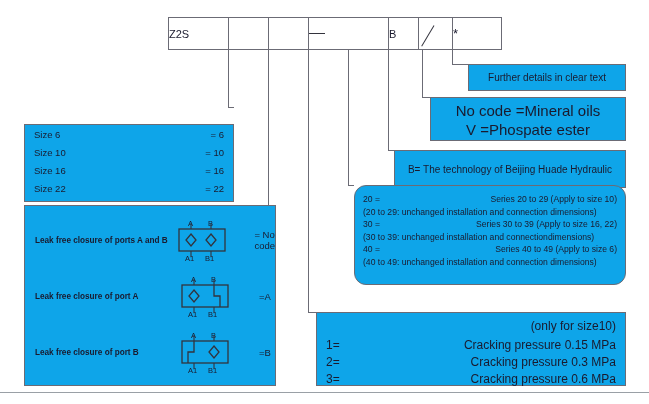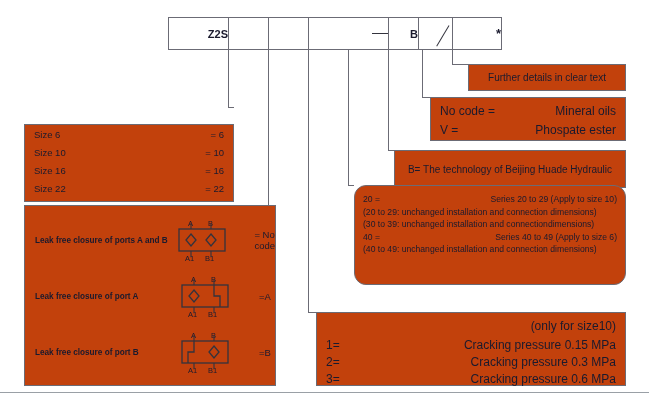--- a/index.html
+++ b/index.html
@@ -28,25 +28,24 @@
     display: flex;
     border: 1px solid #6b6b75;
     box-sizing: border-box;
     background: #fff;
   }
   .code-cell {
     border-right: 1px solid #6b6b75;
     box-sizing: border-box;
     display: flex;
     align-items: center;
-    justify-content: flex-end;
+    justify-content: flex-start;
     font-size: 11px;
     color: #1a1a2e;
     position: relative;
-    font-weight: bold;
   }
   .code-cell:last-child { border-right: none; }
   .c-w60 { width: 60px; }
   .c-w40 { width: 40px; }
   .c-w80 { width: 80px; }
   .c-w30 { width: 30px; }
   .c-w34 { width: 34px; }
   .c-w48 { width: 48px; }
 
   
@@ -85,21 +84,21 @@
     position: absolute;
     height: 1px;
     background: #6b6b75;
   }
 
   
   .box {
     position: absolute;
     border: 1px solid #6b6b75;
     box-sizing: border-box;
-    background: #c2410c;
+    background: #0ea5e9;
     font-size: 9.5px;
     color: #1a1a2e;
   }
 
   .row2 {
     display: flex;
     justify-content: space-between;
     align-items: baseline;
     padding: 0 9px;
   }
@@ -111,21 +110,21 @@
     align-items: center;
     justify-content: center;
     height: 100%;
     font-size: 10px;
   }
 
   
   #sizes-box .row2 { height: 18px; align-items: center; font-size: 9.5px; }
 
   
-  #oil-box .row2 { height: 19px; align-items: center; font-size: 12px; }
+  #oil-box .row2 { height: 19px; align-items: center; font-size: 15px; justify-content: center; }
 
   
   #series-box {
     padding: 7px 8px 6px 8px;
     line-height: 12.6px;
     font-size: 8.6px;
     border-radius: 12px;
   }
   #series-box .ser-main {
     display: flex;
@@ -339,20 +338,24 @@
   <div class="box" id="tech-box" style="left:394px; top:150px; width:232px; height:38px;">
     <div class="centered-text">B=  The technology of Beijing Huade Hydraulic</div>
   </div>
 
   <div class="box" id="series-box" style="left:354px; top:185px; width:272px; height:100px;">
     <div class="ser-main">
       <span>20 =</span>
       <span>Series 20 to 29 (Apply to size 10)</span>
     </div>
     <div class="ser-note">(20 to 29: unchanged installation and connection dimensions)</div>
+    <div class="ser-main">
+      <span>30 =</span>
+      <span>Series 30 to 39 (Apply to size 16, 22)</span>
+    </div>
     <div class="ser-note">(30 to 39: unchanged installation and connectiondimensions)</div>
     <div class="ser-main">
       <span>40 =</span>
       <span>Series 40 to 49 (Apply to size 6)</span>
     </div>
     <div class="ser-note">(40 to 49: unchanged installation and connection dimensions)</div>
   </div>
 
   <div class="box" id="crack-box" style="left:316px; top:312px; width:310px; height:74px;">
     <div class="only-line">(only for size10)</div>

